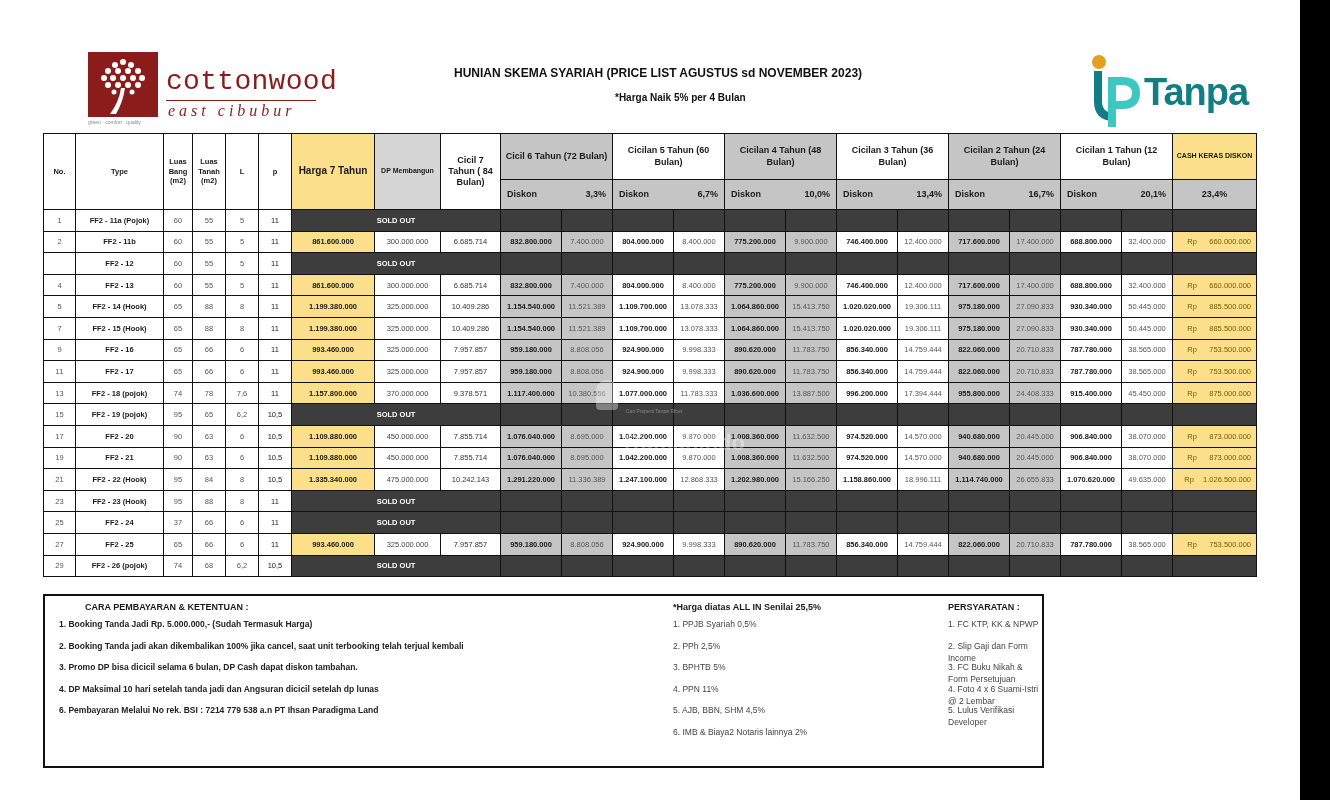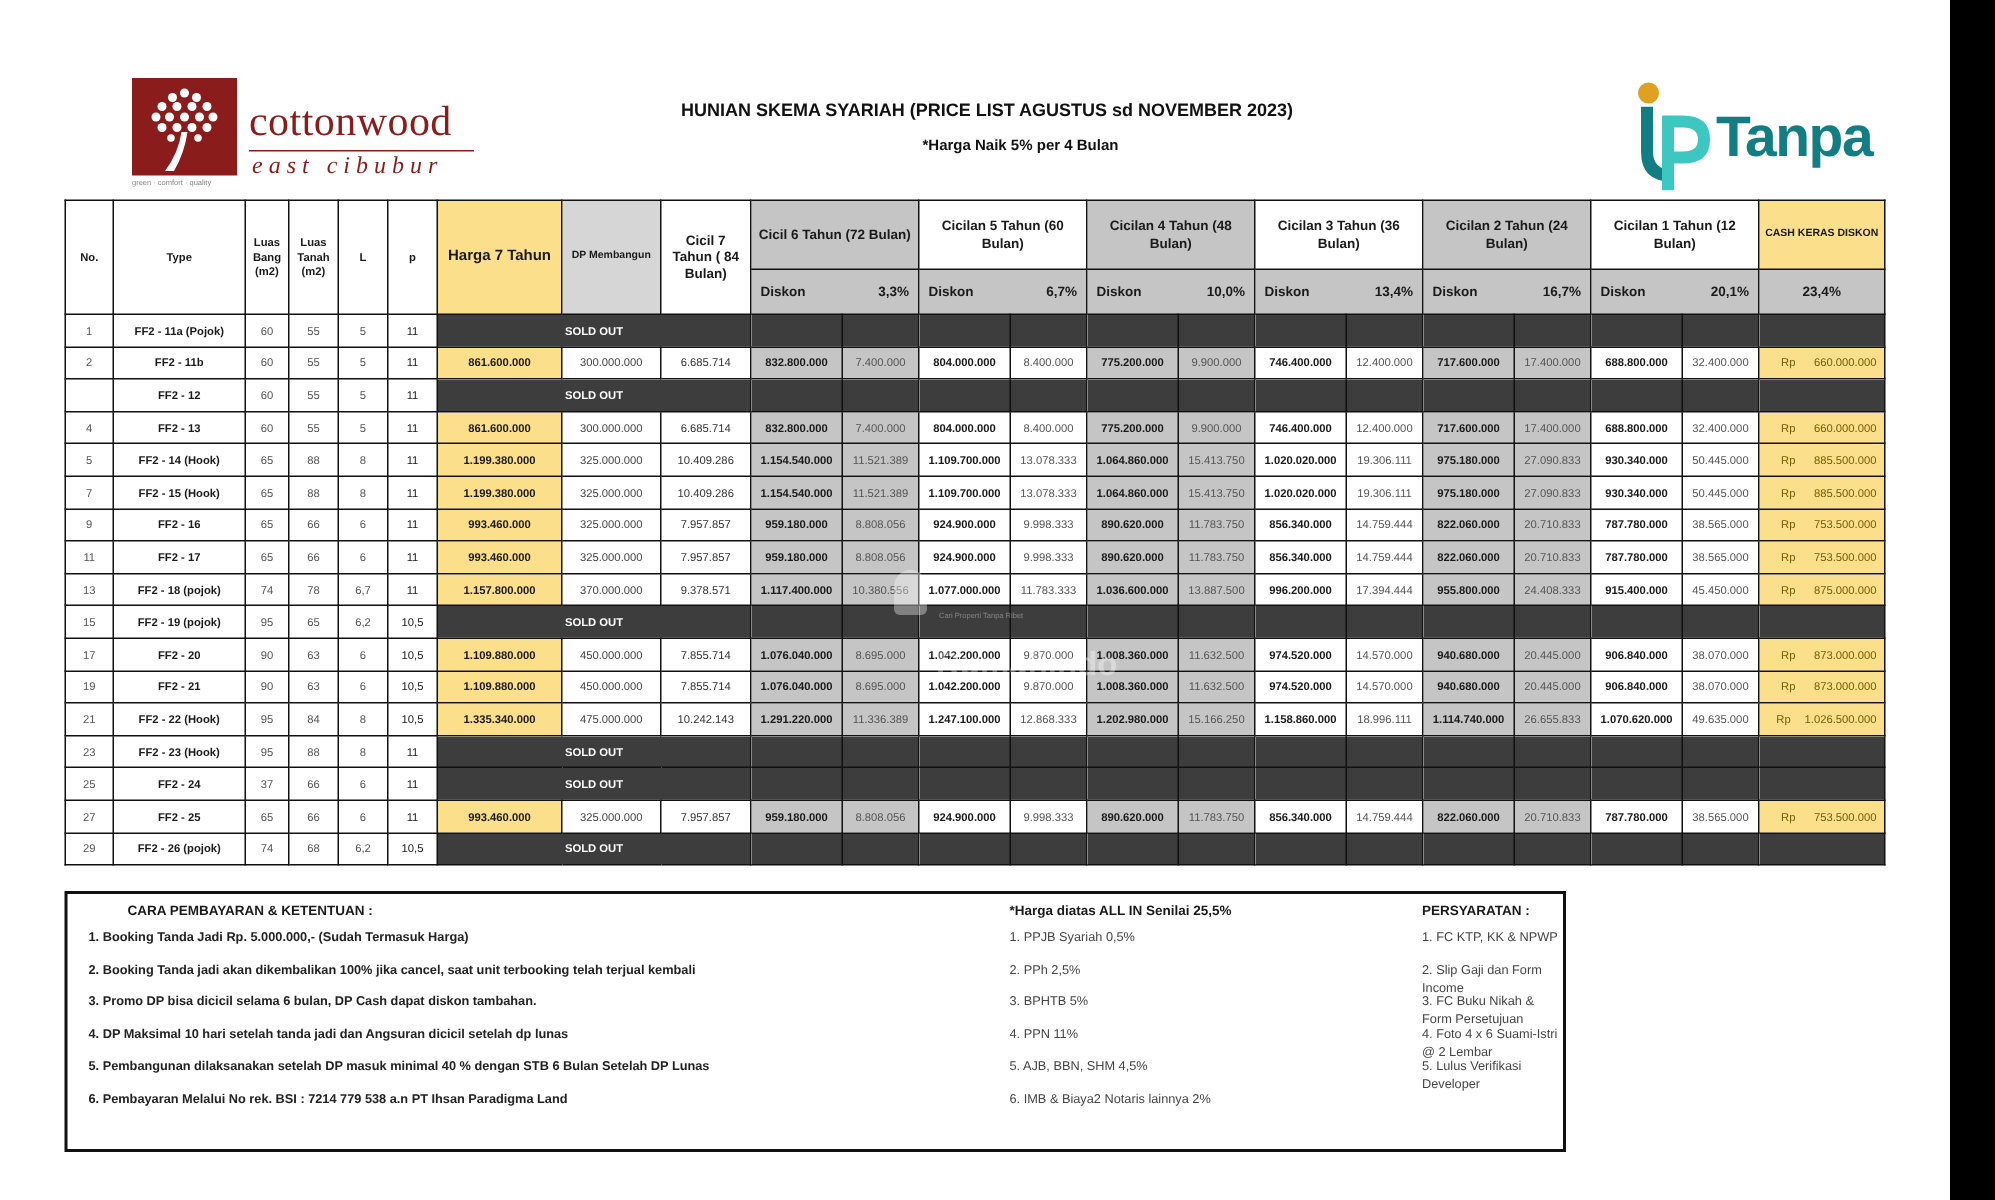--- a/index.html
+++ b/index.html
@@ -4,21 +4,21 @@
 <style>
   * { box-sizing: border-box; margin: 0; padding: 0; }
   html, body { width: 1330px; height: 800px; overflow: hidden; background: #ffffff; }
   body { position: relative; font-family: "Liberation Sans", sans-serif; color: #1a1a1a; }
   .black-edge { position: absolute; left: 1300px; top: 0; width: 30px; height: 800px; background: #000; }
 
   
   .logo-left { position: absolute; left: 88px; top: 52px; width: 240px; height: 74px; }
   .logo-box { position: absolute; left: 0; top: 0; width: 70px; height: 65px; background: #8b1c1c; }
   .logo-tree { position: absolute; left: 0; top: 0; width: 70px; height: 65px; }
-  .logo-word { position: absolute; left: 78px; top: 14px; font-family: Liberation Serif, serif; font-size: 28px; color: #8b1c1c; letter-spacing: 0.3px; }
+  .logo-word { position: absolute; left: 78px; top: 14px; font-family: Liberation Mono, monospace; font-size: 28px; color: #8b1c1c; letter-spacing: 0.3px; }
   .logo-line { position: absolute; left: 78px; top: 48px; width: 150px; height: 1px; background: #8b1c1c; }
   .logo-sub { position: absolute; left: 80px; top: 50px; font-family: "Liberation Serif", serif; font-style: italic; font-size: 16px; color: #8b1c1c; letter-spacing: 4px; }
   .logo-tag { position: absolute; left: 0; top: 67px; font-size: 5px; color: #888; }
 
   .title { position: absolute; left: 454px; top: 66px; width: 440px; font-size: 12px; font-weight: bold; color: #111; white-space: nowrap; }
   .subtitle { position: absolute; left: 615px; top: 92px; font-size: 10px; font-weight: bold; color: #111; text-align: right; }
 
   .logo-right { position: absolute; left: 1088px; top: 55px; width: 150px; height: 75px; }
   .ip-dot { position: absolute; left: 4px; top: 0; width: 14px; height: 14px; border-radius: 50%; background: #e0a020; }
   .ip-shape { position: absolute; left: 0; top: 16px; width: 60px; height: 56px; }
@@ -379,21 +379,21 @@
         <td class="g-sub">20.710.833</td>
         <td class="w-main">787.780.000</td>
         <td class="w-sub">38.565.000</td>
         <td class="cash"><span class="rp">Rp</span><span class="amt">753.500.000</span></td>
       </tr>
       <tr class="row">
         <td class="num">13</td>
         <td class="type">FF2 - 18 (pojok)</td>
         <td class="num">74</td>
         <td class="num">78</td>
-        <td class="num">6,7</td>
+        <td class="num">7,6</td>
         <td>11</td>
         <td class="harga">1.157.800.000</td>
         <td class="dp">370.000.000</td>
         <td class="c7">9.378.571</td>
         <td class="g-main">1.117.400.000</td>
         <td class="g-sub">10.380.556</td>
         <td class="w-main">1.077.000.000</td>
         <td class="w-sub">11.783.333</td>
         <td class="g-main">1.036.600.000</td>
         <td class="g-sub">13.887.500</td>
@@ -598,21 +598,20 @@
   <div class="wm-sub">Cari Properti Tanpa Ribet</div>
 </div>
 
 <div class="terms">
   <div class="terms-col left-col">
     <div class="terms-head">CARA PEMBAYARAN &amp; KETENTUAN :</div>
     <div class="terms-item">1. Booking Tanda Jadi Rp. 5.000.000,- (Sudah Termasuk Harga)</div>
     <div class="terms-item">2. Booking Tanda jadi akan dikembalikan 100% jika cancel, saat unit terbooking telah terjual kembali</div>
     <div class="terms-item">3. Promo DP bisa dicicil selama 6 bulan, DP Cash dapat diskon tambahan.</div>
     <div class="terms-item">4. DP Maksimal  10 hari setelah tanda jadi dan Angsuran dicicil setelah dp lunas</div>
-    <div class="terms-item">5. Pembangunan dilaksanakan setelah DP masuk minimal 40 % dengan STB 6 Bulan Setelah DP Lunas</div>
     <div class="terms-item">6. Pembayaran Melalui No rek. BSI :  7214 779 538 a.n PT Ihsan Paradigma Land</div>
   </div>
   <div class="terms-col mid-col">
     <div class="terms-head">*Harga diatas ALL IN Senilai 25,5%</div>
     <div class="terms-item">1. PPJB Syariah 0,5%</div>
     <div class="terms-item">2. PPh  2,5%</div>
     <div class="terms-item">3. BPHTB 5%</div>
     <div class="terms-item">4. PPN 11%</div>
     <div class="terms-item">5. AJB, BBN, SHM  4,5%</div>
     <div class="terms-item">6. IMB &amp; Biaya2 Notaris lainnya 2%</div>

